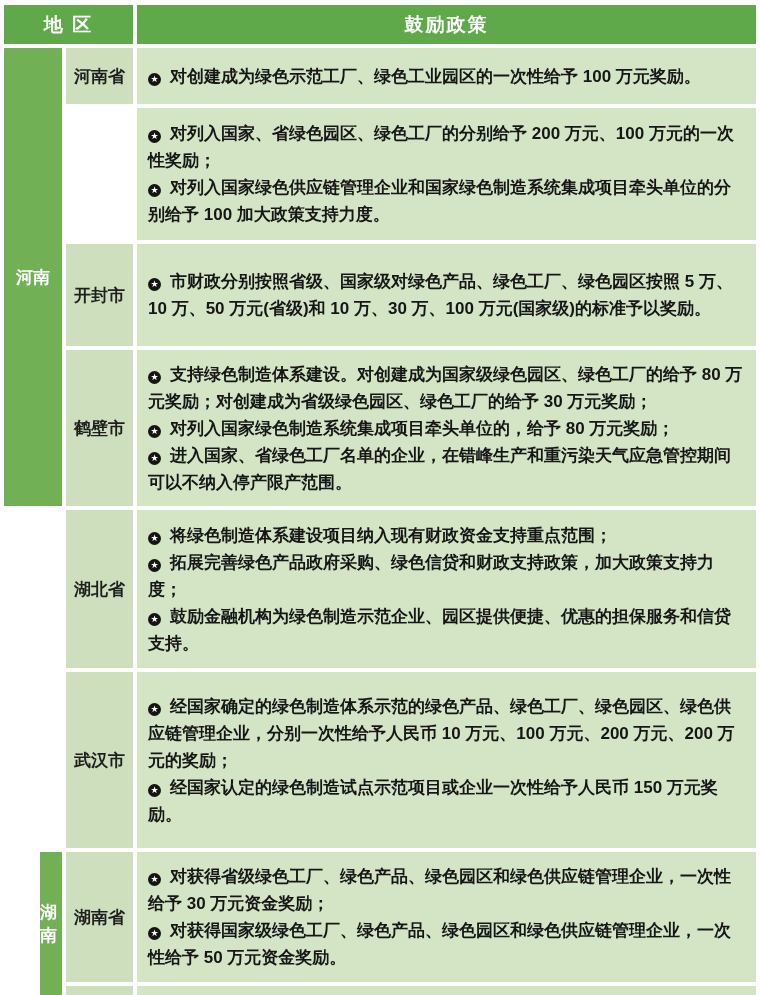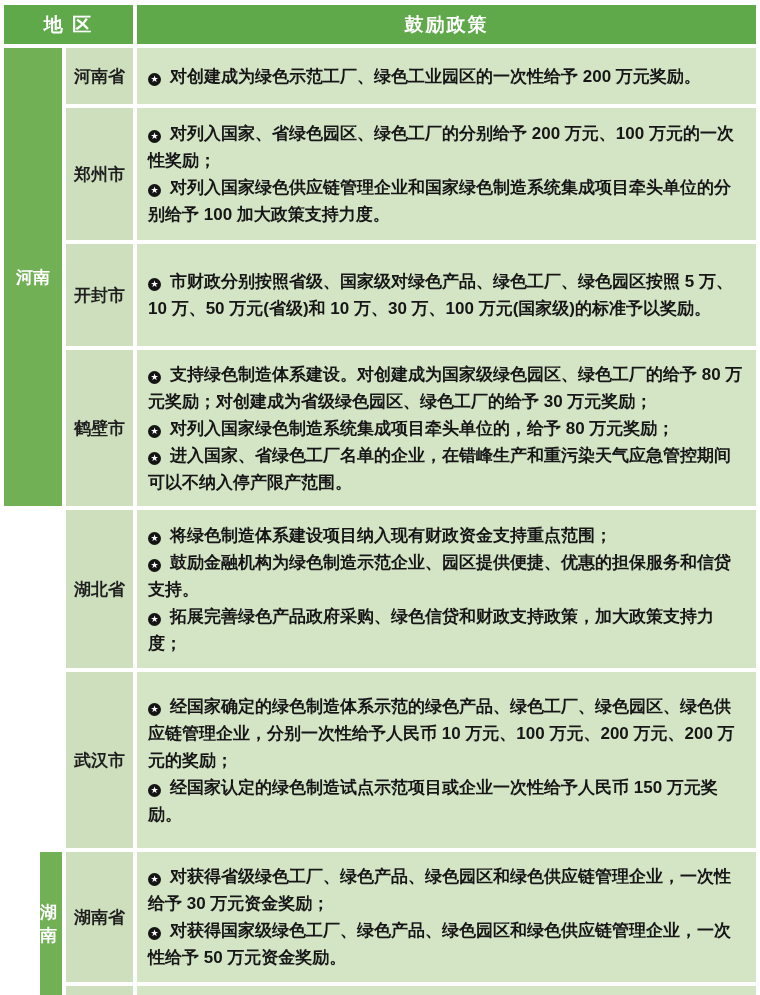--- a/index.html
+++ b/index.html
@@ -96,26 +96,23 @@
     <span>河南</span>
   </div>
   <div class="region r-hunan">
     <span>湖南</span>
   </div>
 
   <div class="city rr1">
     <span>河南省</span>
   </div>
   <div class="policy-cell rr1">
-    <p class="policy-item"><span class="bullet">★</span><span>对创建成为绿色示范工厂、绿色工业园区的一次性给予 200 万元奖励。</span></p>
+    <p class="policy-item"><span class="bullet">★</span><span>对创建成为绿色示范工厂、绿色工业园区的一次性给予 100 万元奖励。</span></p>
   </div>
 
-  <div class="city rr2">
-    <span>郑州市</span>
-  </div>
   <div class="policy-cell rr2">
     <p class="policy-item"><span class="bullet">★</span><span>对列入国家、省绿色园区、绿色工厂的分别给予 200 万元、100 万元的一次性奖励；</span></p>
     <p class="policy-item"><span class="bullet">★</span><span>对列入国家绿色供应链管理企业和国家绿色制造系统集成项目牵头单位的分别给予 100 加大政策支持力度。</span></p>
   </div>
 
   <div class="city rr3">
     <span>开封市</span>
   </div>
   <div class="policy-cell rr3">
     <p class="policy-item"><span class="bullet">★</span><span>市财政分别按照省级、国家级对绿色产品、绿色工厂、绿色园区按照 5 万、10 万、50 万元(省级)和 10 万、30 万、100 万元(国家级)的标准予以奖励。</span></p>
@@ -128,22 +125,22 @@
     <p class="policy-item"><span class="bullet">★</span><span>支持绿色制造体系建设。对创建成为国家级绿色园区、绿色工厂的给予 80 万元奖励；对创建成为省级绿色园区、绿色工厂的给予 30 万元奖励；</span></p>
     <p class="policy-item"><span class="bullet">★</span><span>对列入国家绿色制造系统集成项目牵头单位的，给予 80 万元奖励；</span></p>
     <p class="policy-item"><span class="bullet">★</span><span>进入国家、省绿色工厂名单的企业，在错峰生产和重污染天气应急管控期间可以不纳入停产限产范围。</span></p>
   </div>
 
   <div class="city rr5">
     <span>湖北省</span>
   </div>
   <div class="policy-cell rr5">
     <p class="policy-item"><span class="bullet">★</span><span>将绿色制造体系建设项目纳入现有财政资金支持重点范围；</span></p>
+    <p class="policy-item"><span class="bullet">★</span><span>拓展完善绿色产品政府采购、绿色信贷和财政支持政策，加大政策支持力度；</span></p>
     <p class="policy-item"><span class="bullet">★</span><span>鼓励金融机构为绿色制造示范企业、园区提供便捷、优惠的担保服务和信贷支持。</span></p>
-    <p class="policy-item"><span class="bullet">★</span><span>拓展完善绿色产品政府采购、绿色信贷和财政支持政策，加大政策支持力度；</span></p>
   </div>
 
   <div class="city rr6">
     <span>武汉市</span>
   </div>
   <div class="policy-cell rr6">
     <p class="policy-item"><span class="bullet">★</span><span>经国家确定的绿色制造体系示范的绿色产品、绿色工厂、绿色园区、绿色供应链管理企业，分别一次性给予人民币 10 万元、100 万元、200 万元、200 万元的奖励；</span></p>
     <p class="policy-item"><span class="bullet">★</span><span>经国家认定的绿色制造试点示范项目或企业一次性给予人民币 150 万元奖励。</span></p>
   </div>
 

